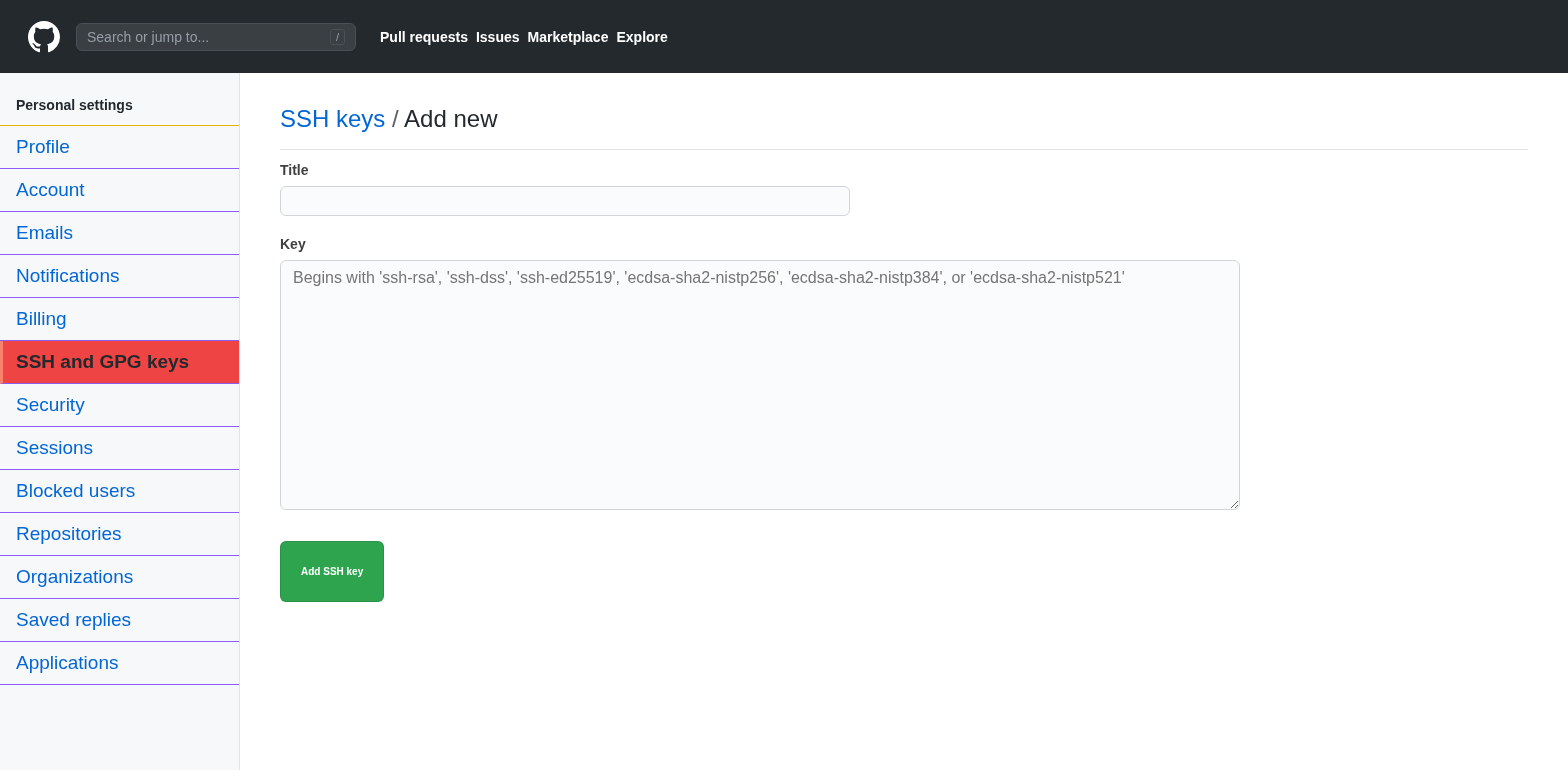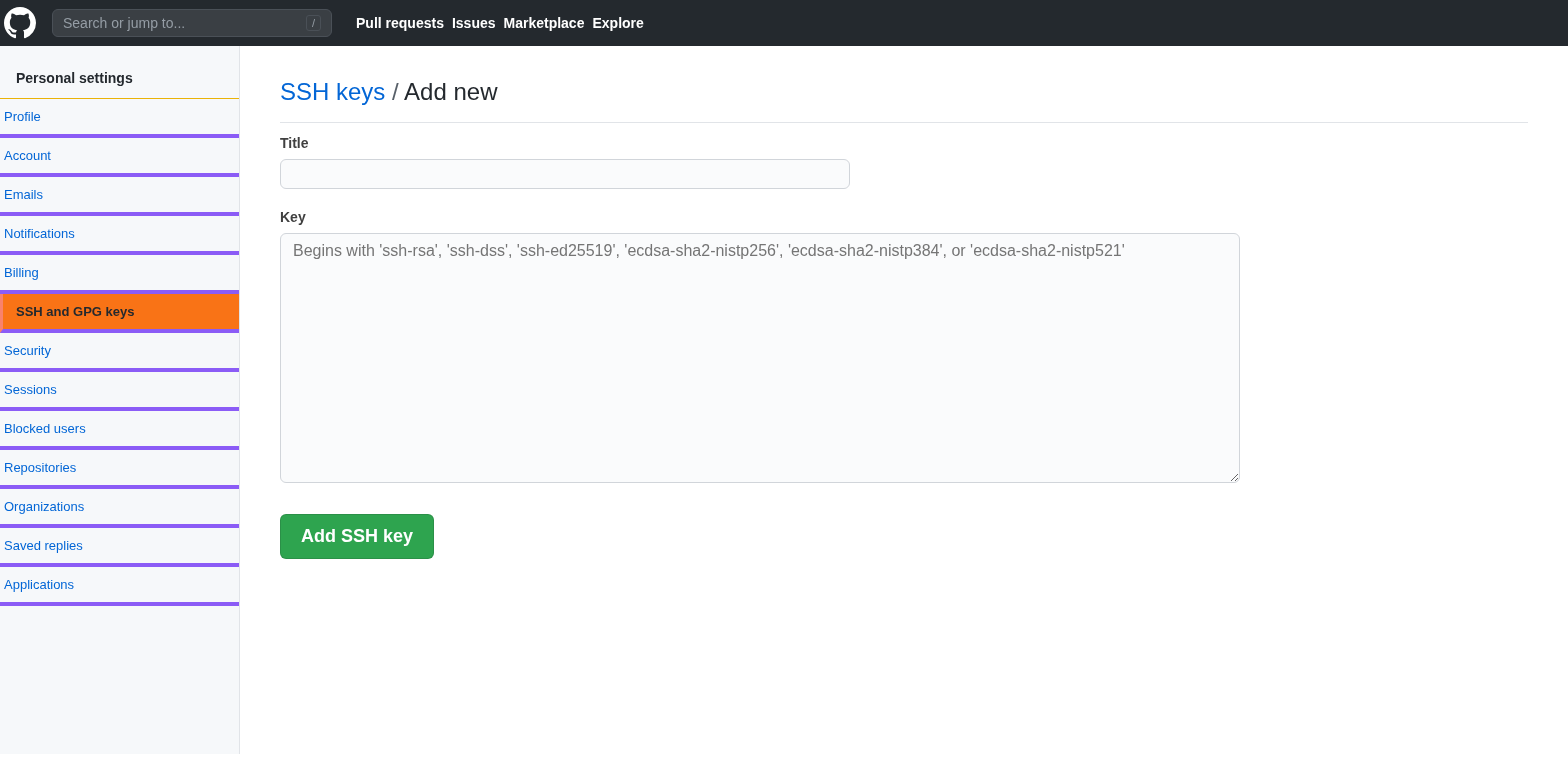--- a/index.html
+++ b/index.html
@@ -1,24 +1,24 @@
 <!DOCTYPE html>
 <html><head>
   <meta charset="utf-8">
   <style>
     * { box-sizing: border-box; margin: 0; padding: 0; }
     body { font-family: -apple-system, BlinkMacSystemFont, "Segoe UI", Helvetica, Arial, sans-serif; font-size: 14px; color: #24292e; background: #fff; }
 
     
     .topnav {
       background: #24292e;
-      height: 46px;
+      height: 73px;
       display: flex;
       align-items: center;
-      padding: 0 4px;
+      padding: 0 28px;
       gap: 16px;
     }
     .topnav-logo {
       width: 32px;
       height: 32px;
       fill: #fff;
       flex-shrink: 0;
     }
     .topnav-search {
       display: flex;
@@ -76,33 +76,33 @@
     .sidebar-header {
       padding: 8px 16px 12px 16px;
       font-weight: 600;
       font-size: 14px;
       color: #24292e;
       border-bottom: 1px solid #eab308;
       background: #f6f8fa;
     }
     .sidebar-item {
       display: block;
-      padding: 10px 4px;
+      padding: 10px 16px;
       color: #0366d6;
       text-decoration: none;
-      border-bottom: 4px solid #8b5cf6;
-      font-size: 13px;
+      border-bottom: 1px solid #8b5cf6;
+      font-size: 19px;
       cursor: pointer;
     }
     .sidebar-item.active {
       font-weight: 600;
       color: #24292e;
       border-left: 3px solid #f9826c;
       padding-left: 13px;
-      background: #f97316;
+      background: #ef4444;
     }
 
     
     .main-content {
       flex: 1;
       padding: 32px 40px;
     }
 
     .page-heading {
       font-size: 24px;
@@ -155,22 +155,22 @@
       color: #586069;
       resize: vertical;
       font-family: inherit;
     }
 
     .btn-green {
       background: #2ea44f;
       color: #fff;
       border: 1px solid rgba(27,31,35,.15);
       border-radius: 6px;
-      padding: 11px 20px;
-      font-size: 18px;
+      padding: 24px 20px;
+      font-size: 10px;
       font-weight: 600;
       cursor: pointer;
       margin-top: 8px;
     }
   </style>
 </head>
 <body>
 
 <nav class="topnav">
   <svg class="topnav-logo" viewBox="0 0 16 16" fill="white">

